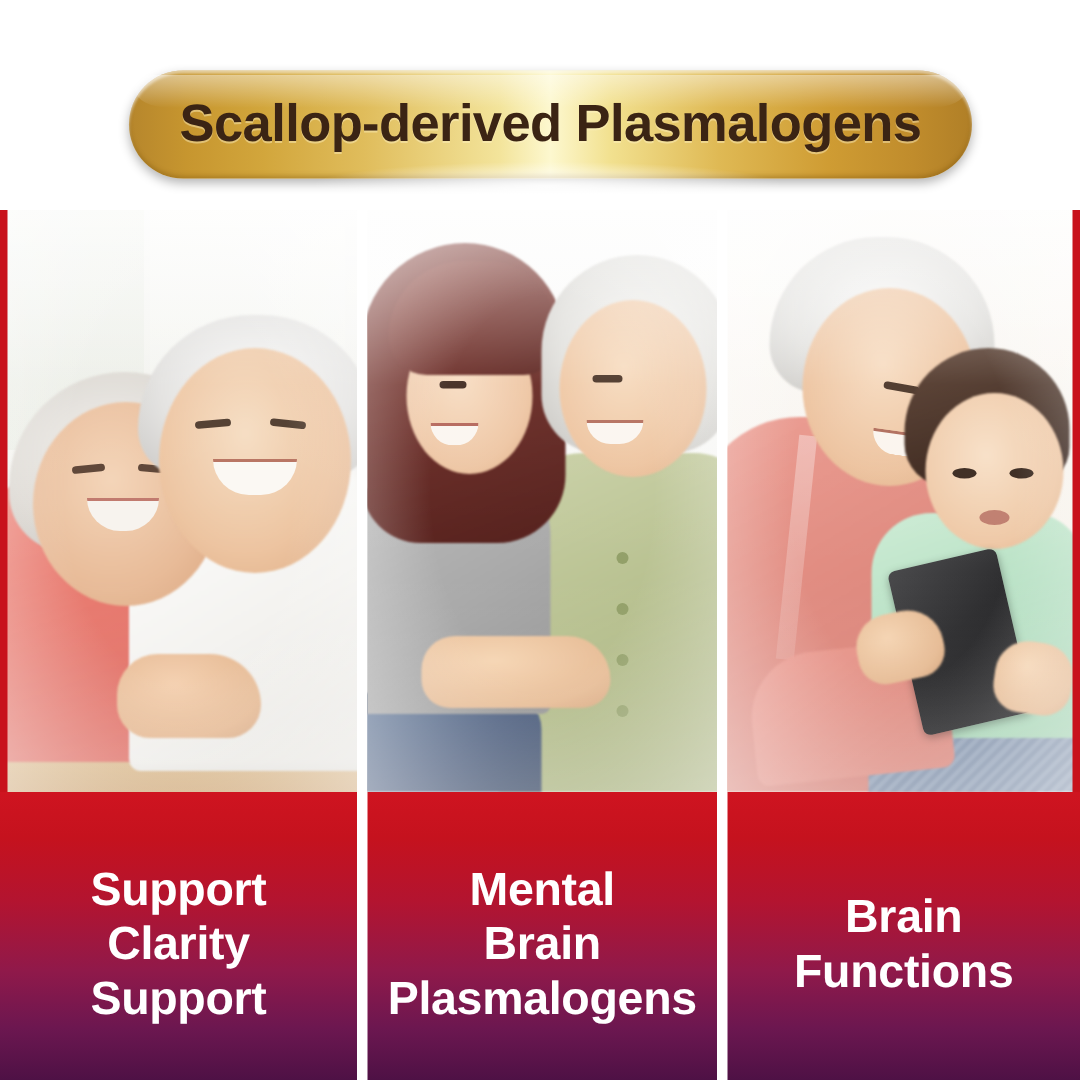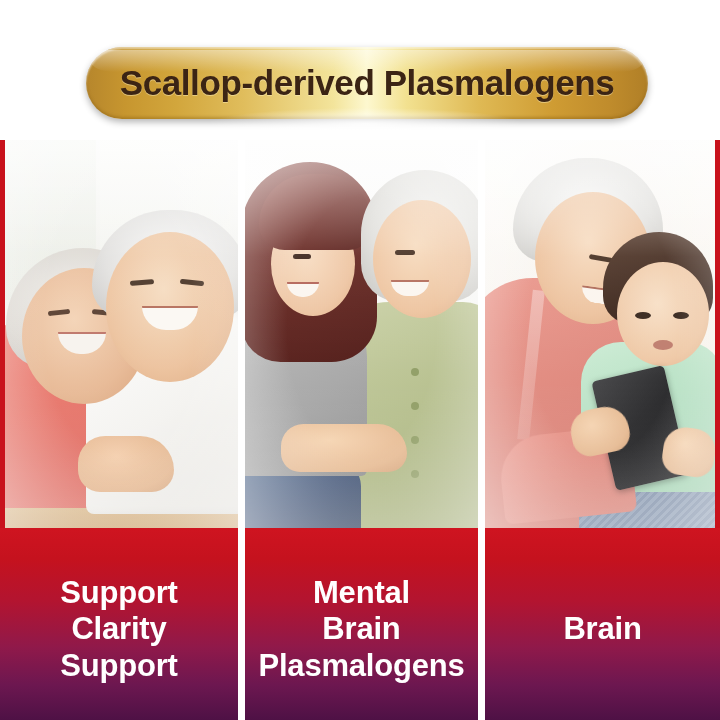--- a/index.html
+++ b/index.html
@@ -526,17 +526,18 @@
         <span class="ln">Brain</span>
         <span class="ln">Plasmalogens</span>
       </div>
     </div>
 
     <div class="claim-gap"></div>
 
     <div class="claim claim-3">
       <div class="claim-text">
         <span class="ln">Brain</span>
+        <span class="ln">Functions</span>
       </div>
     </div>
   </div>
 
 </div>
 
 </body></html>

